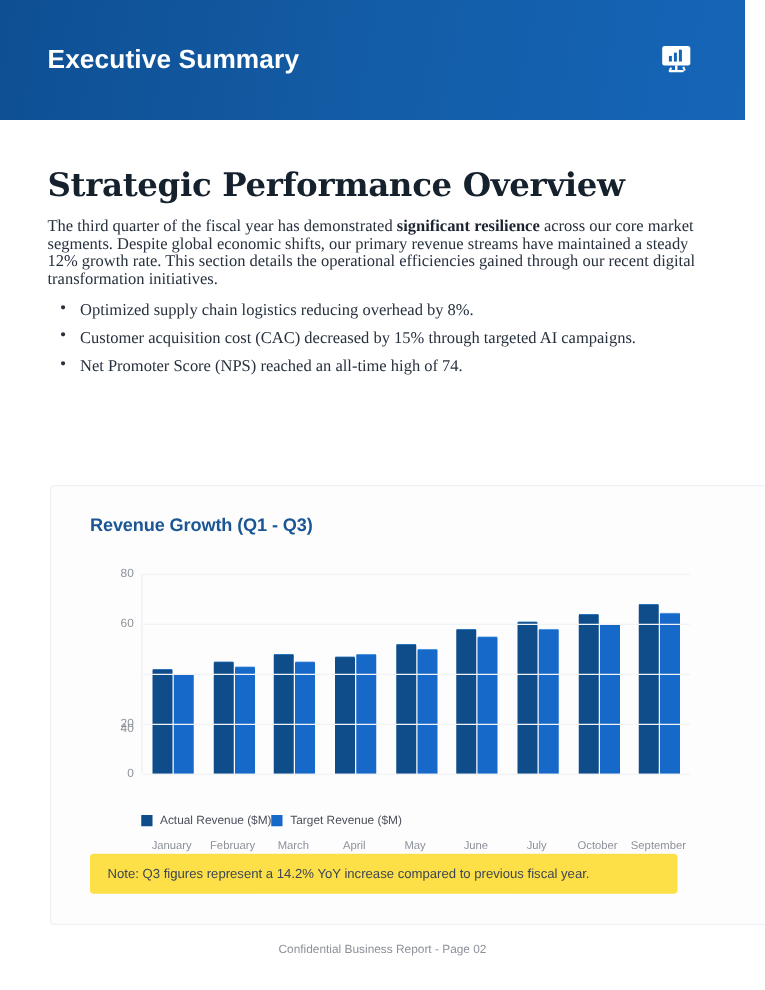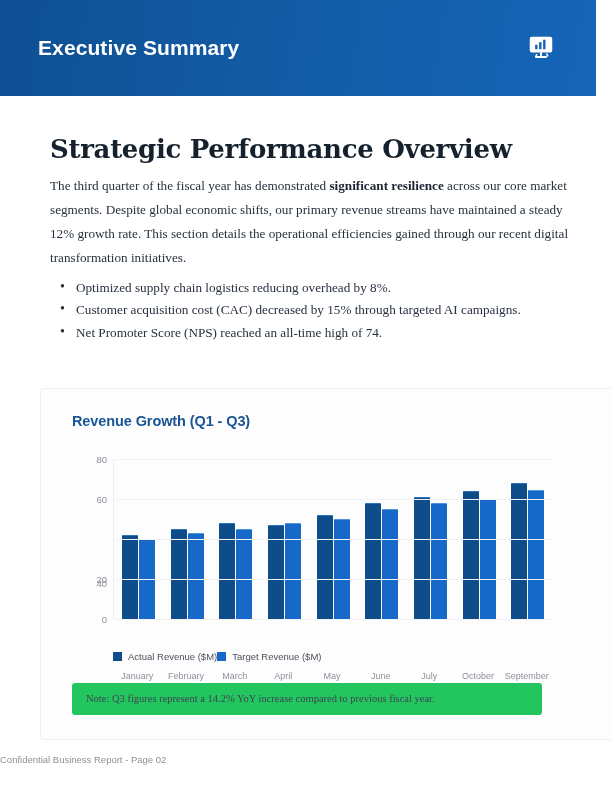--- a/index.html
+++ b/index.html
@@ -40,34 +40,34 @@
     height: 30px;
     display: block;
   }
 
   
   .content {
     position: absolute;
     left: 0; top: 96px;
     width: 612px;
     box-sizing: border-box;
-    padding: 38px 36px 0 50px;
+    padding: 38px 36px 0 38px;
   }
   .doc-title {
     font-family: "DejaVu Serif", "Liberation Serif", serif;
     font-size: 26px;
     font-weight: bold;
     color: #16212e;
     margin: 0 0 10px 0;
     letter-spacing: -0.3px;
   }
   .body-text {
     font-family: "Liberation Serif", "DejaVu Serif", serif;
     font-size: 13.2px;
-    line-height: 24px;
+    line-height: 14px;
     color: #27313e;
     margin: 0;
     text-align: left;
   }
   .body-text b { font-weight: bold; color: #1b2430; }
 
   .bullets {
     margin: 7px 0 0 0;
     padding-left: 26px;
     list-style: none;
@@ -216,33 +216,34 @@
     white-space: nowrap;
   }
 
   .note-box {
     position: absolute;
     left: 31px;
     top: 294px;
     width: 470px;
     box-sizing: border-box;
     padding: 9px 14px;
-    background: #22c55e;
+    background: #fde047;
     border-radius: 3px;
-    font-family: Liberation Serif, serif;
+    font-family: Liberation Sans, sans-serif;
     font-size: 10.5px;
     color: #3e4653;
     line-height: 14px;
   }
 
   .footer {
     position: absolute;
     left: 0;
     top: 754px;
     width: 612px;
+    text-align: center;
     font-size: 9.5px;
     color: #8b9099;
     font-family: "Liberation Sans", sans-serif;
   }
 </style>
 </head>
 <body>
 
 <div class="header">
   <div class="header-title">Executive Summary</div>

